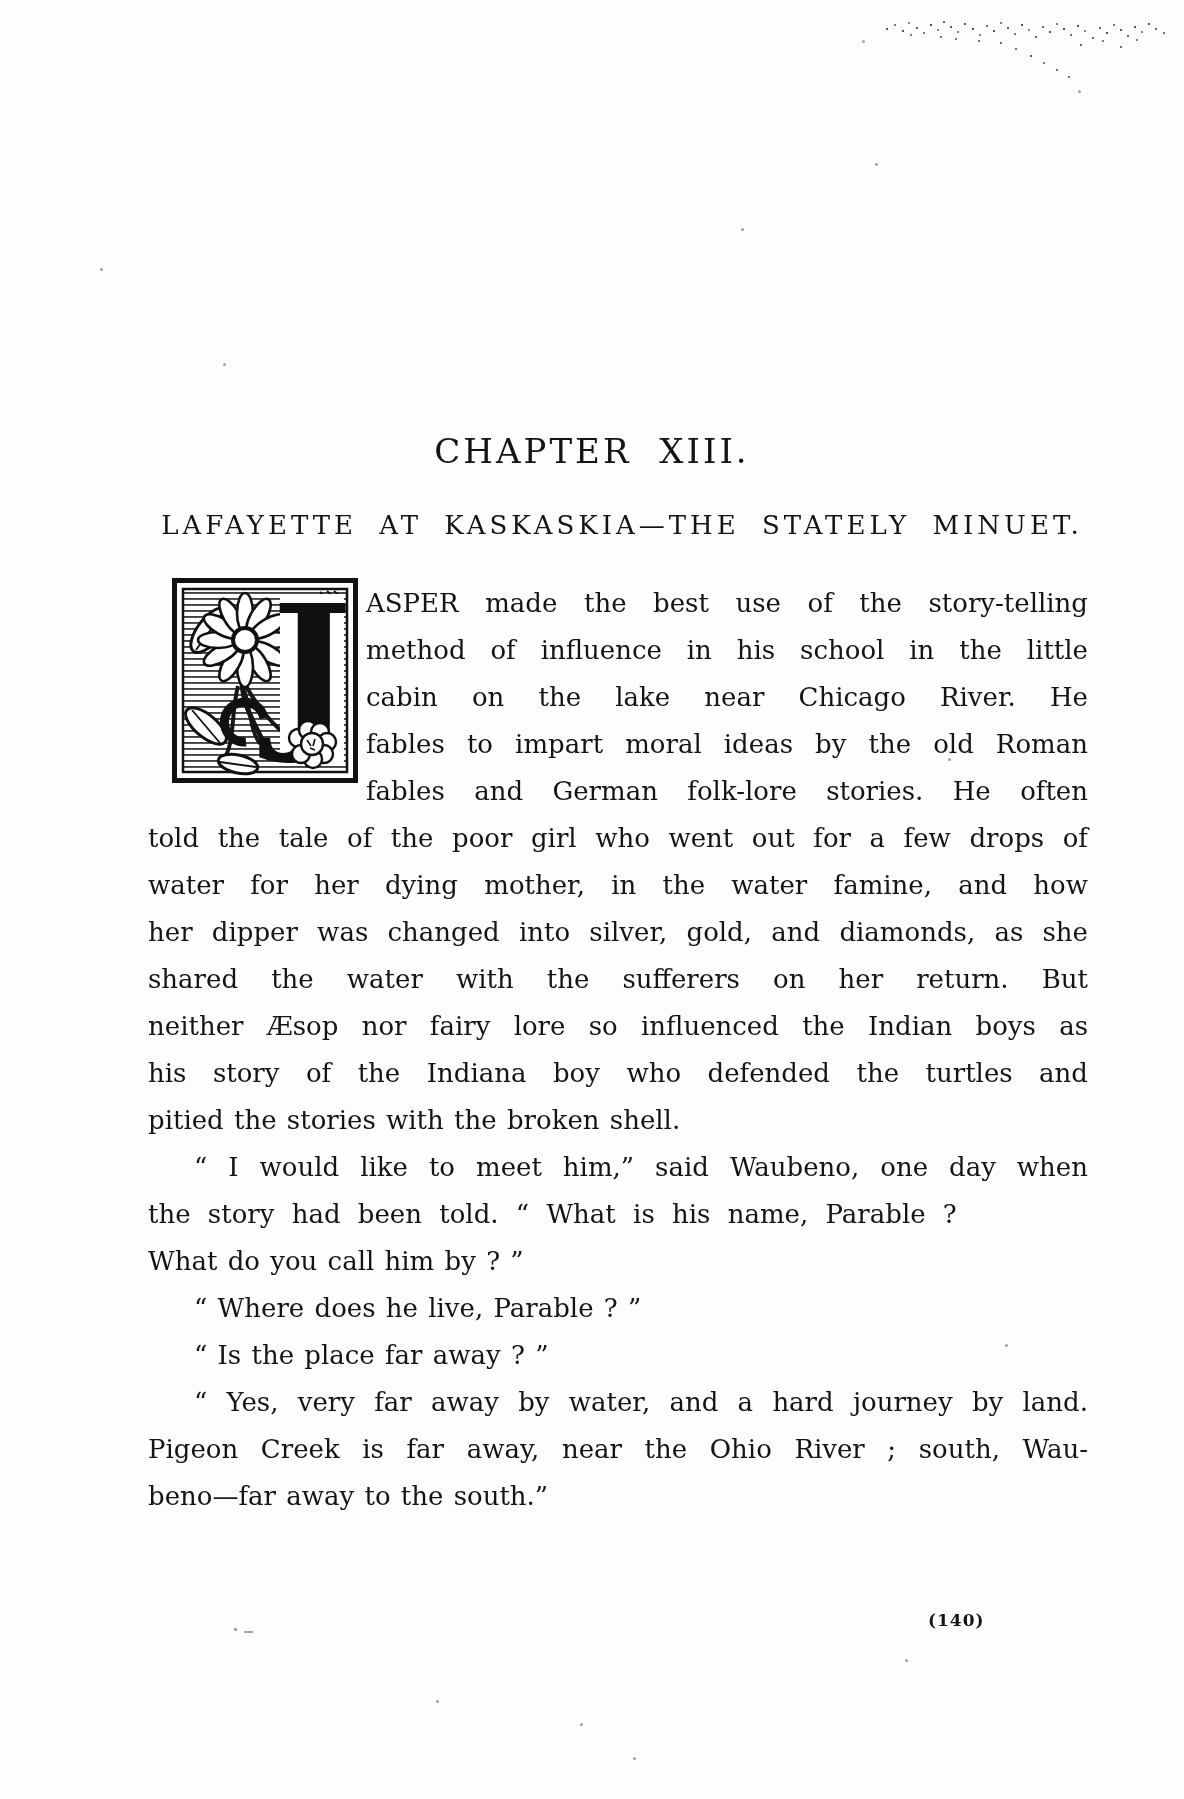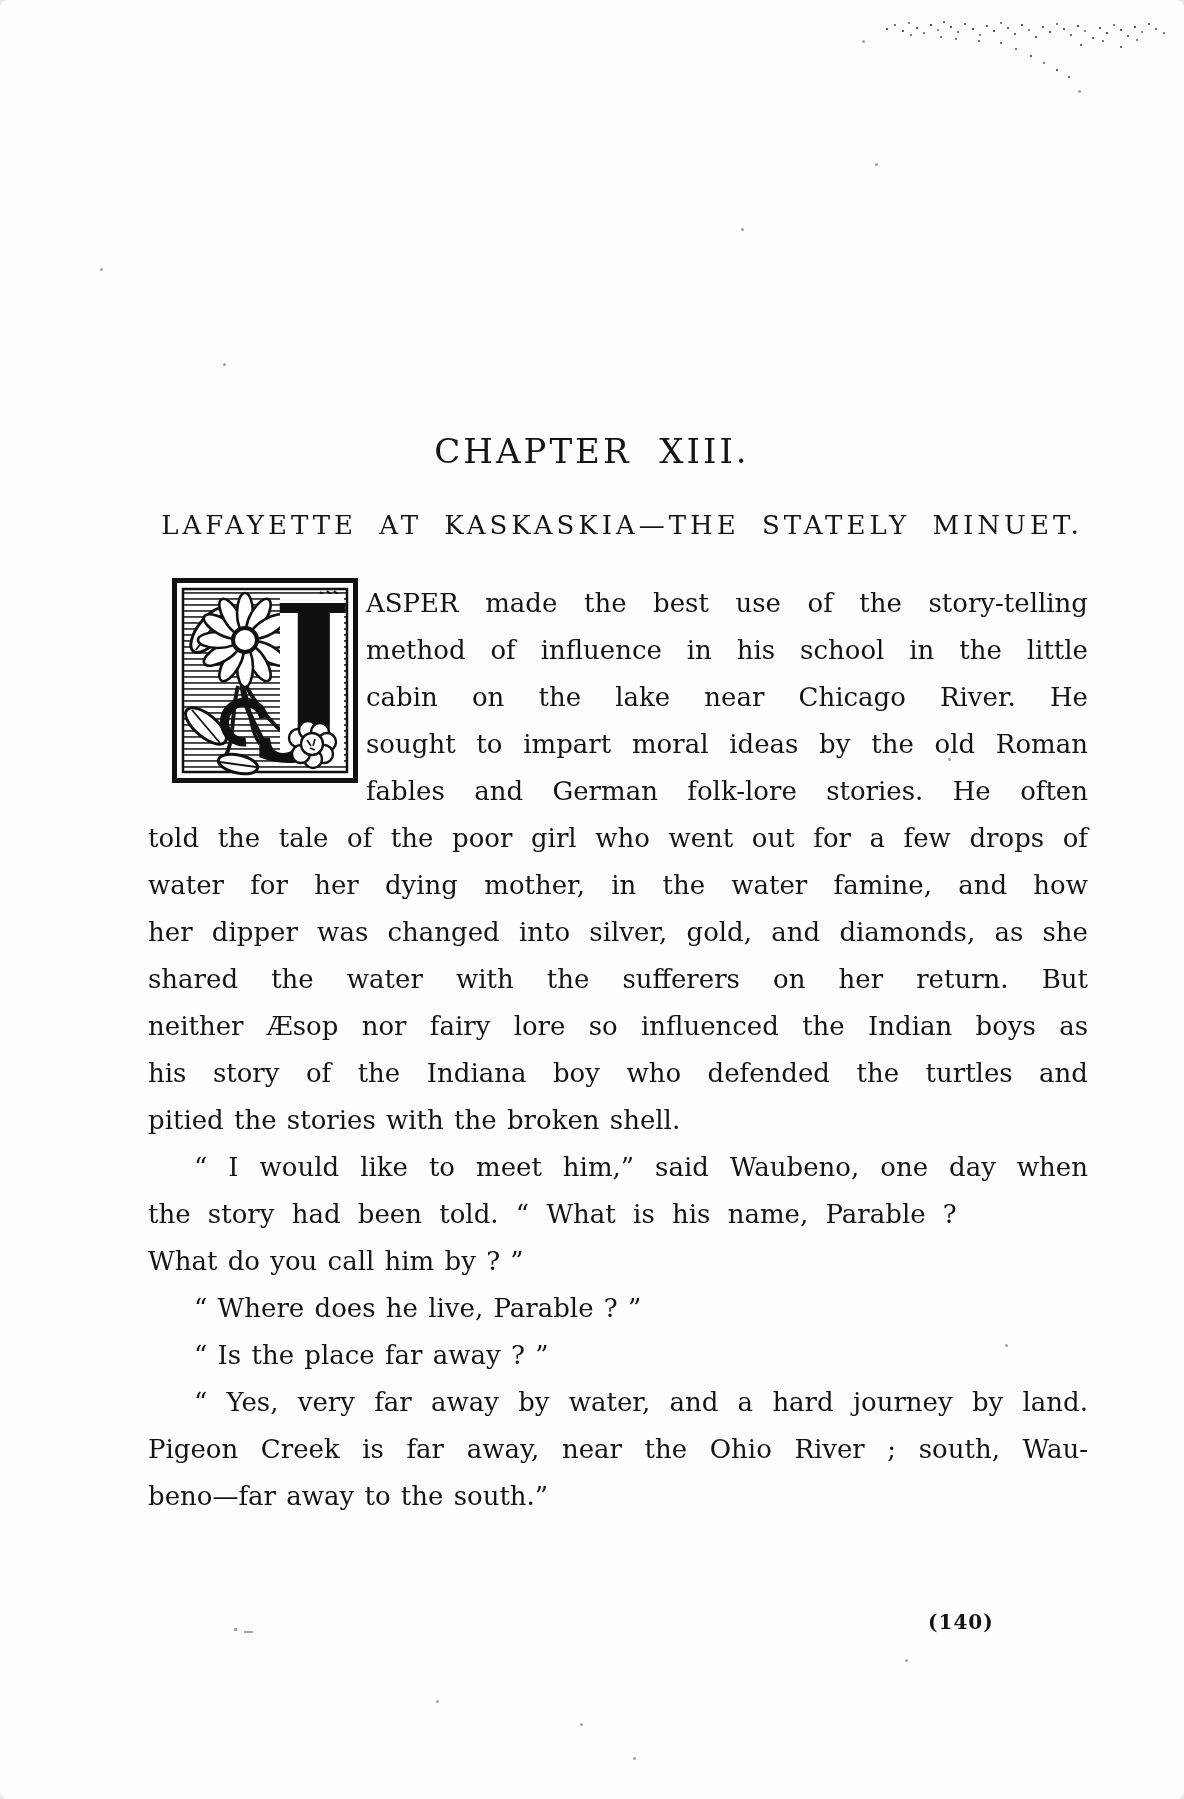--- a/index.html
+++ b/index.html
@@ -4,21 +4,20 @@
 <style>
   html, body { margin: 0; padding: 0; background: #e8e8e6; }
   .page {
     position: relative;
     width: 1184px;
     height: 1799px;
     background: #fdfdfb;
     overflow: hidden;
     font-family: "DejaVu Serif", "Liberation Serif", serif;
     color: #141414;
-    border-radius: 8px;
   }
   .chapter-heading {
     position: absolute;
     top: 434px; left: 0; width: 1184px;
     margin: 0;
     text-align: center;
     font-size: 34px;
     font-weight: normal;
     letter-spacing: 3px;
     word-spacing: 14px;
@@ -56,21 +55,21 @@
     width: 186px; height: 205px;
     margin: -2px 8px 0 24px;
   }
   .dropcap-letter {
     font-family: "DejaVu Serif", "Liberation Serif", serif;
     font-weight: bold;
   }
   .page-number {
     position: absolute;
     left: 928px; top: 1610px;
-    font-size: 20px;
+    font-size: 17px;
     font-weight: bold;
     letter-spacing: 1px;
   }
   
   .noise-band {
     position: absolute;
     left: 880px; top: 12px;
     width: 2px; height: 2px;
     background: transparent;
     box-shadow:
@@ -177,21 +176,21 @@
               <path d="M3,-5 l-2,7"></path>
               <path d="M-2,4 l5,2"></path>
           </g>
         </g>
       </svg>
     </div>
 
     <div class="line">ASPER made the best use of the story-telling</div>
     <div class="line">method of influence in his school in the little</div>
     <div class="line">cabin on the lake near Chicago River. He</div>
-    <div class="line">sought to impart moral ideas by the old Roman</div>
+    <div class="line">fables to impart moral ideas by the old Roman</div>
     <div class="line">fables and German folk-lore stories. He often</div>
     <div class="line">told the tale of the poor girl who went out for a few drops of</div>
     <div class="line">water for her dying mother, in the water famine, and how</div>
     <div class="line">her dipper was changed into silver, gold, and diamonds, as she</div>
     <div class="line">shared the water with the sufferers on her return. But</div>
     <div class="line">neither Æsop nor fairy lore so influenced the Indian boys as</div>
     <div class="line">his story of the Indiana boy who defended the turtles and</div>
     <div class="line flush">pitied the stories with the broken shell.</div>
     <div class="line indent">“ I would like to meet him,” said Waubeno, one day when</div>
     <div class="line flush loose">the story had been told. “ What is his name, Parable ?</div>

